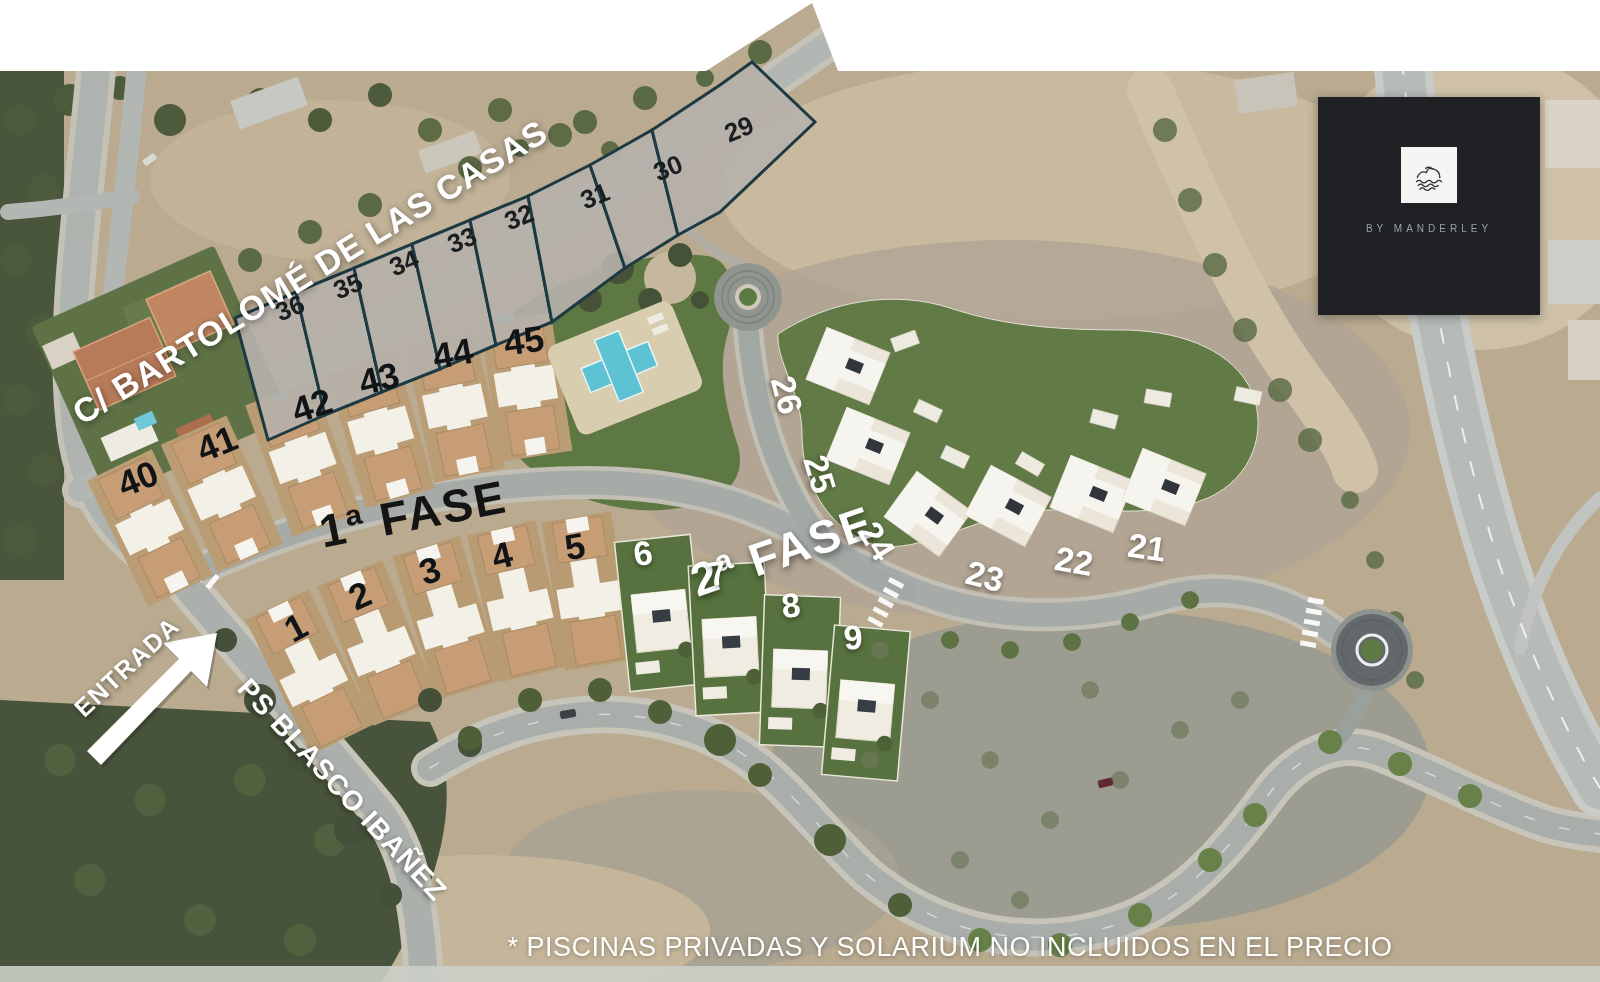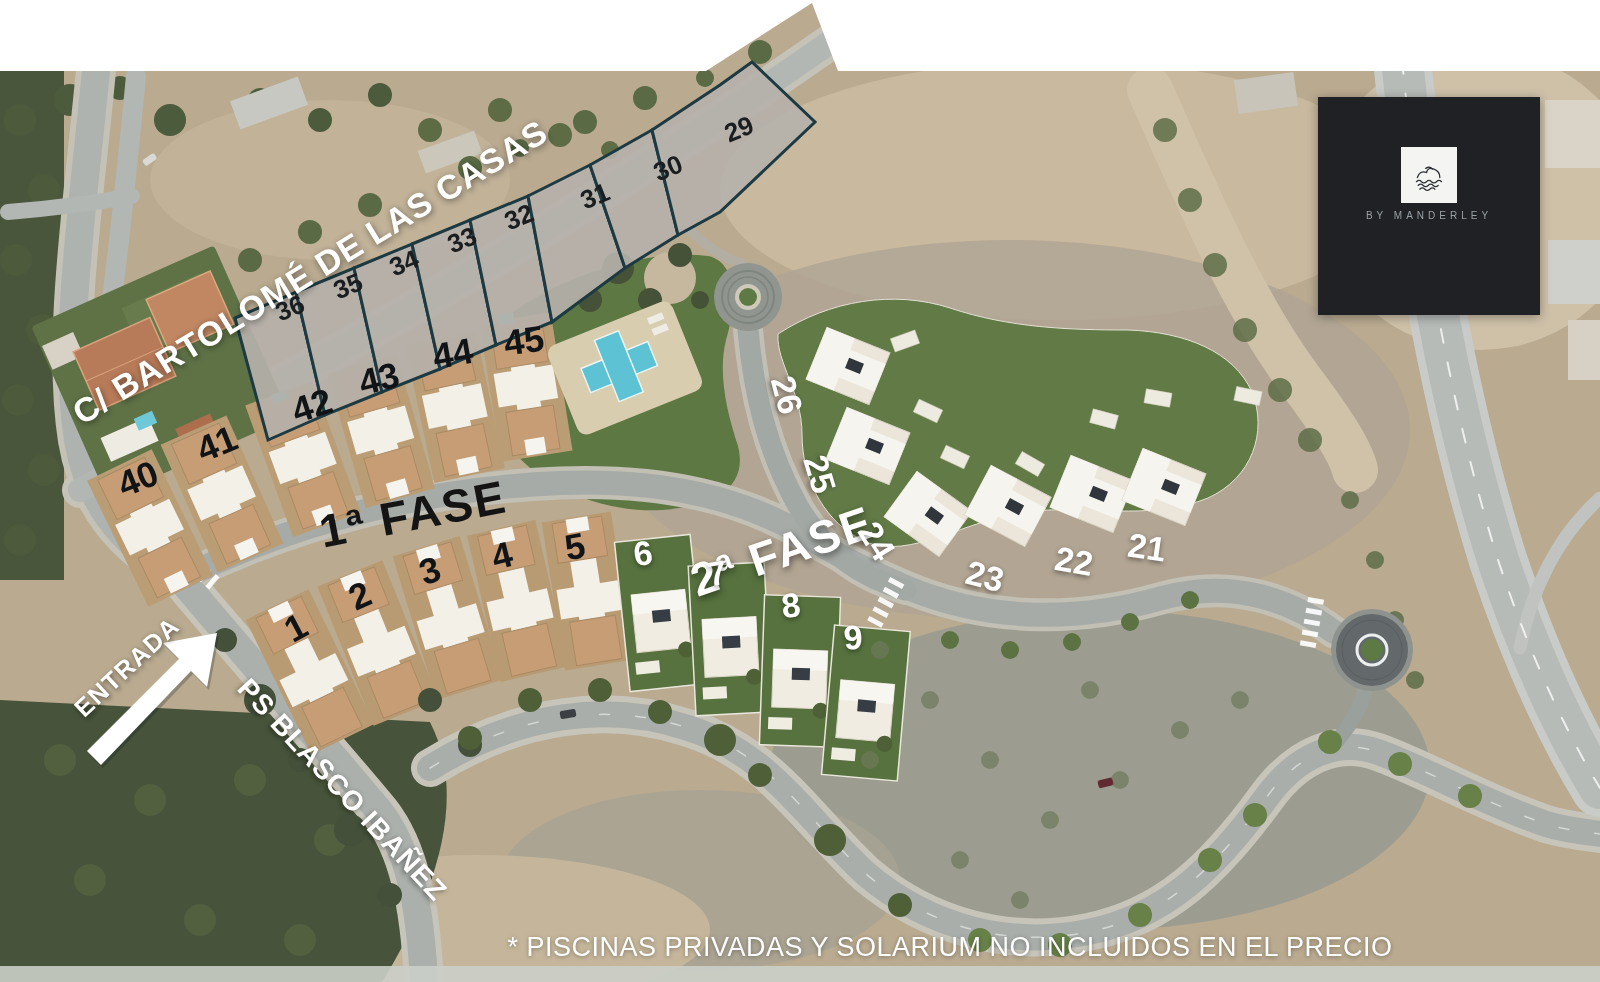--- a/index.html
+++ b/index.html
@@ -24,21 +24,21 @@
           text-shadow:0 3px 7px rgba(0,0,0,.5);}
   .disclaimer{font-size:27px;font-weight:400;color:#fdfdfd;letter-spacing:.5px;
           text-shadow:0 1px 4px rgba(0,0,0,.35);text-align:center;}
   .logo{position:absolute;left:1318px;top:97px;width:222px;height:218px;
         background:#1f2125;display:flex;flex-direction:column;align-items:center;
         box-shadow:0 2px 10px rgba(0,0,0,.35);}
   .logo .icon-box{margin-top:50px;width:56px;height:56px;background:#f4f4f2;
         display:flex;align-items:center;justify-content:center;}
   .logo .title{margin-top:26px;font-family:"Liberation Serif",serif;
         font-size:32px;font-weight:700;color:#f5f5f3;letter-spacing:3px;}
-  .logo .subtitle{margin-top:7px;font-size:10px;font-weight:400;color:#9aa0a4;
+  .logo .subtitle{margin-top:20px;font-size:10px;font-weight:400;color:#9aa0a4;
         letter-spacing:4px;}
 </style>
 </head>
 <body>
 
 <div class="stage">
 
   <svg class="scenery" width="1600" height="982" viewBox="0 0 1600 982">
     <defs>
       <path id="rdLeft" d="M 96,70 C 84,200 62,340 78,440 C 88,500 120,545 182,578" fill="none"></path>

